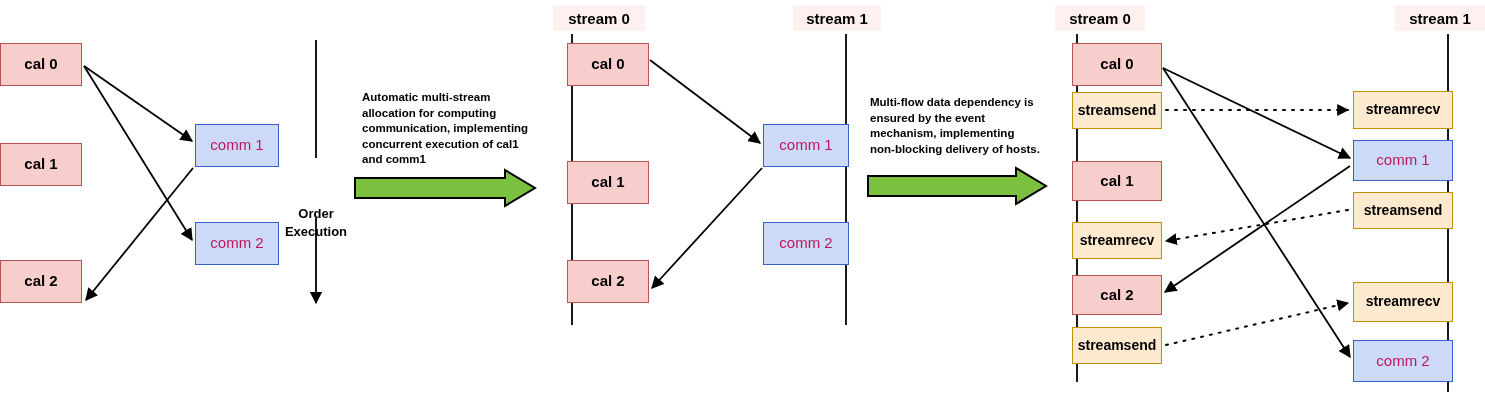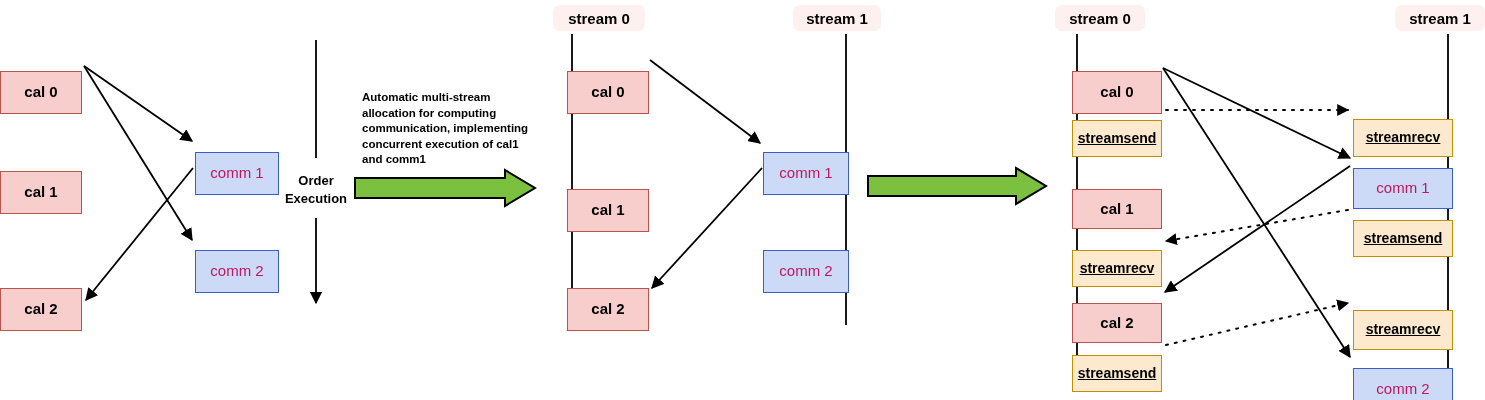--- a/index.html
+++ b/index.html
@@ -8,47 +8,45 @@
     font-family:"Liberation Sans", sans-serif;
   }
   #stage{position:absolute;left:0;top:0;width:1485px;height:400px;}
   svg.layer{position:absolute;left:0;top:0;width:1485px;height:400px;pointer-events:none;}
 
   .node{
     position:absolute;box-sizing:border-box;
     display:flex;align-items:center;justify-content:center;
     font-size:15px;line-height:1.1;text-align:center;
     white-space:nowrap;
-    margin-top:28px;
   }
   .node.cal{
     background:#f8cecc;border:1.6px solid #b85450;color:#000;font-weight:bold;
   }
   .node.comm{
     background:#ccd9f7;border:1.8px solid #3a5fc8;color:#be185d;font-weight:normal;
   }
   .node.evt{
-    background:#fde9cd;border:1.6px solid #bf9000;color:#000;font-weight:bold;font-size:14px;text-decoration:underline;
+    background:#fde9cd;border:1.6px solid #bf9000;color:#000;font-weight:bold;font-size:14px;
   }
 
   .stream-label{
     position:absolute;box-sizing:border-box;
     background:#fdf0ee;color:#000;font-weight:bold;font-size:15px;
     display:flex;align-items:center;justify-content:center;
     white-space:nowrap;
-    border-radius:7px;
   }
 
   .caption{
     position:absolute;box-sizing:border-box;
     font-size:11.5px;font-weight:bold;line-height:1.35;color:#000;
   }
   .order-label{
     position:absolute;box-sizing:border-box;
-    font-size:13px;font-weight:bold;line-height:1.35;text-align:center;color:#000;
+    font-size:13px;font-weight:bold;line-height:1.35;text-align:center;color:#000;margin-top:33px;
   }
 </style>
 </head>
 <body>
 
 <div id="stage">
 
   <svg class="layer" viewBox="0 0 1485 400">
     <defs>
       <marker id="ah" viewBox="0 0 10 10" refX="9" refY="5" markerWidth="7" markerHeight="7" orient="auto-start-reverse">
@@ -121,20 +119,21 @@
 
   <div class="stream-label" style="left:553px;top:5px;width:92px;height:26px;">stream 0</div>
   <div class="stream-label" style="left:793px;top:5px;width:88px;height:26px;">stream 1</div>
 
   <div class="node cal" style="left:567px;top:43px;width:82px;height:43px;">cal 0</div>
   <div class="node cal" style="left:567px;top:161px;width:82px;height:43px;">cal 1</div>
   <div class="node cal" style="left:567px;top:260px;width:82px;height:43px;">cal 2</div>
   <div class="node comm" style="left:763px;top:124px;width:86px;height:43px;">comm 1</div>
   <div class="node comm" style="left:763px;top:222px;width:86px;height:43px;">comm 2</div>
 
+  <div class="caption" style="left:870px;top:95px;width:170px;">Multi-flow data dependency is ensured by the event mechanism, implementing non-blocking delivery of hosts.</div>
 
   <div class="stream-label" style="left:1055px;top:5px;width:90px;height:26px;">stream 0</div>
   <div class="stream-label" style="left:1395px;top:5px;width:90px;height:26px;">stream 1</div>
 
   <div class="node cal" style="left:1072px;top:43px;width:90px;height:43px;">cal 0</div>
   <div class="node evt" style="left:1072px;top:92px;width:90px;height:37px;">streamsend</div>
   <div class="node cal" style="left:1072px;top:161px;width:90px;height:40px;">cal 1</div>
   <div class="node evt" style="left:1072px;top:222px;width:90px;height:37px;">streamrecv</div>
   <div class="node cal" style="left:1072px;top:275px;width:90px;height:40px;">cal 2</div>
   <div class="node evt" style="left:1072px;top:327px;width:90px;height:37px;">streamsend</div>

